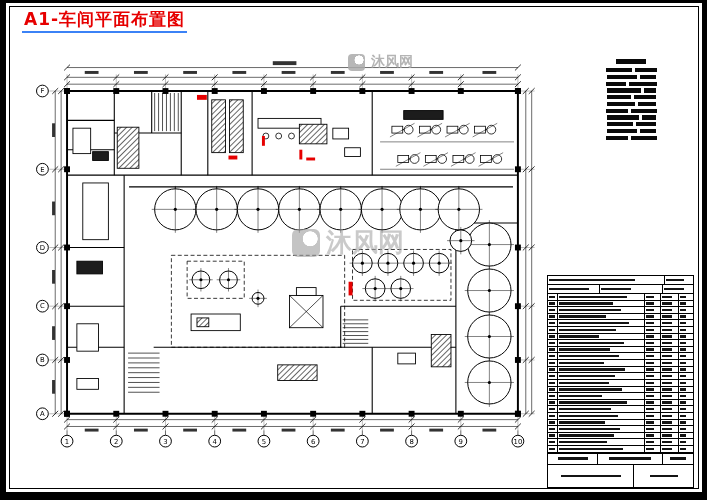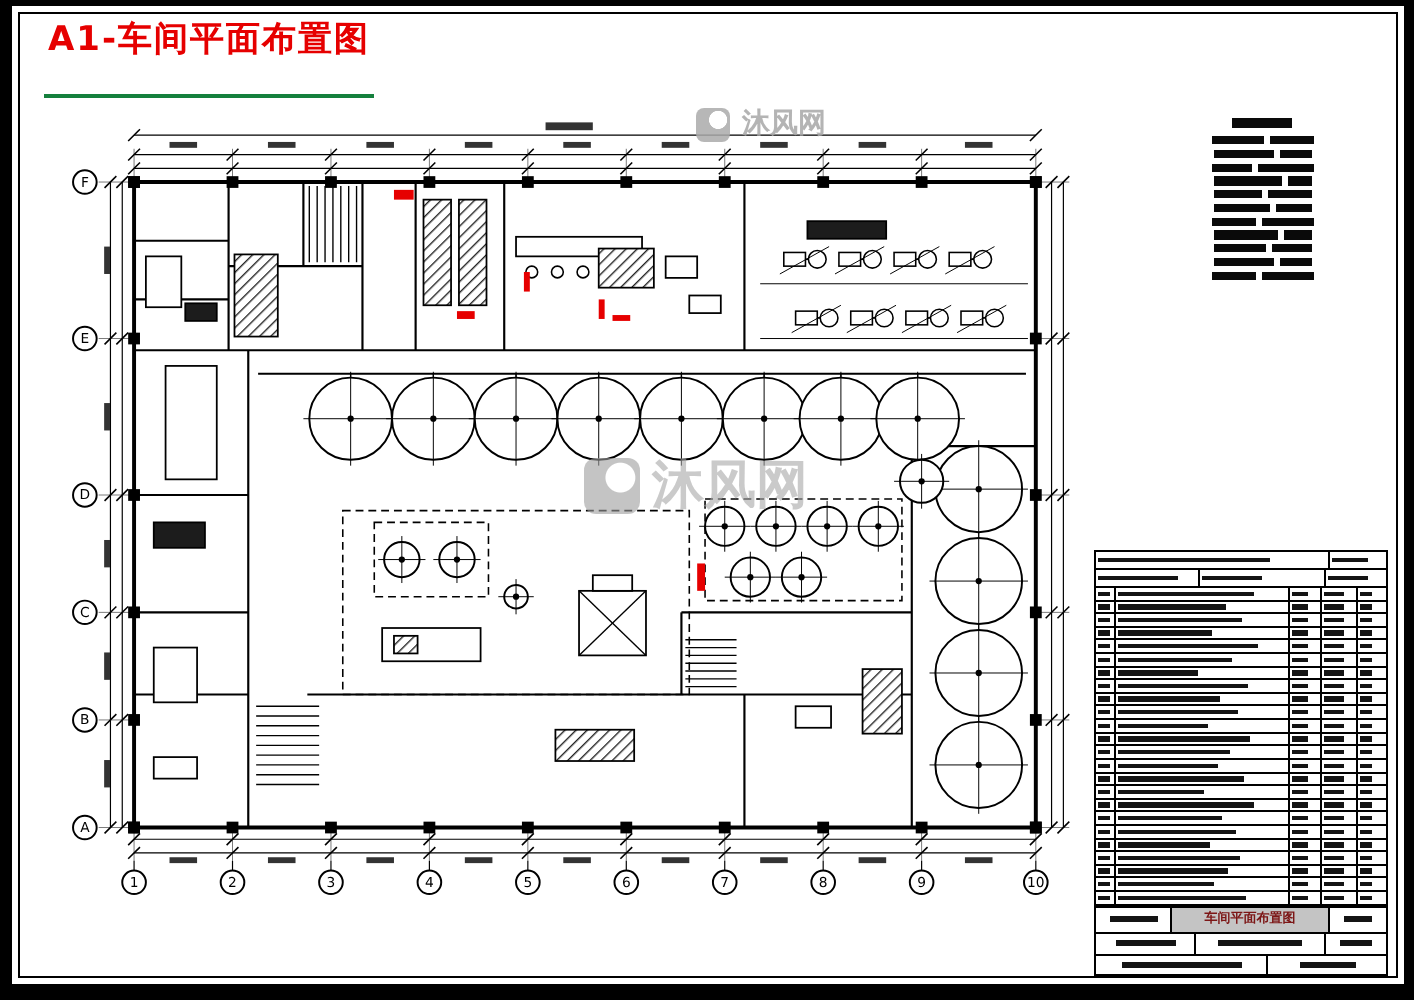--- a/index.html
+++ b/index.html
@@ -1,21 +1,21 @@
 <!DOCTYPE html>
 <html><head>
 <meta charset="utf-8">
 <style>
   html,body{margin:0;padding:0;background:#fff;}
   body{width:707px;height:500px;overflow:hidden;font-family:"DejaVu Sans","Liberation Sans",sans-serif;}
   .sheet{position:relative;width:707px;height:500px;background:#fff;box-sizing:border-box;
          border:solid #000;border-width:3px 5px 8px 6px;}
   .frame{position:absolute;inset:3px;border:1px solid #000;pointer-events:none;}
   .title{position:absolute;left:16px;top:5px;font-size:17px;font-weight:bold;color:#e60000;
-         border-bottom:2px solid #15803d;padding:0 2px 16px;letter-spacing:1px;white-space:nowrap;}
+         border-bottom:2px solid #3b82f6;padding:0 2px 0;letter-spacing:1px;white-space:nowrap;}
   svg.plan{position:absolute;inset:0;width:100%;height:100%;}
   
   .wm{position:absolute;display:flex;align-items:center;gap:6px;color:#a8a8a8;font-weight:bold;z-index:5;}
   .wm .logo{display:inline-block;border-radius:4px;}
   .wm-top{left:342px;top:50px;font-size:14px;opacity:.85;}
   .wm-top .logo{width:17px;height:17px;background:radial-gradient(circle at 65% 35%, #fff 0 28%, #ababab 30%);}
   .wm-center{left:286px;top:222px;font-size:26px;opacity:.6;}
   .wm-center .logo{width:28px;height:28px;border-radius:6px;background:radial-gradient(circle at 65% 35%, #fff 0 28%, #9e9e9e 30%);}
   
   .mini{position:absolute;left:592px;top:56px;width:66px;}
@@ -983,31 +983,20 @@
           <span class="bar" style="width: 8px;"></span>
         </div>
         <div class="et-c" style="width: 18px;">
           <span class="bar" style="width: 10px;"></span>
         </div>
         <div class="et-c" style="width: 14px;">
           <span class="bar" style="width: 6px;"></span>
         </div>
       </div>
       <div class="tblock" id="titleBlock">
-      <div class="tb-row" style="height:12px;">
-        <div class="tb-c" style="width:38px;">
-            <span class="bar" style="width:24px;"></span>
-          </div>
-        <div class="tb-c tb-name" style="flex:1;">
-          <span>车间平面布置图</span>
-        </div>
-        <div class="tb-c" style="width:28px;">
-            <span class="bar" style="width:14px;"></span>
-          </div>
-      </div>
       <div class="tb-row" style="height:10px;">
         <div class="tb-c" style="width:50px;">
             <span class="bar" style="width:30px;"></span>
           </div>
         <div class="tb-c" style="flex:1;">
             <span class="bar" style="width:42px;"></span>
           </div>
         <div class="tb-c" style="width:30px;">
             <span class="bar" style="width:16px;"></span>
           </div>

